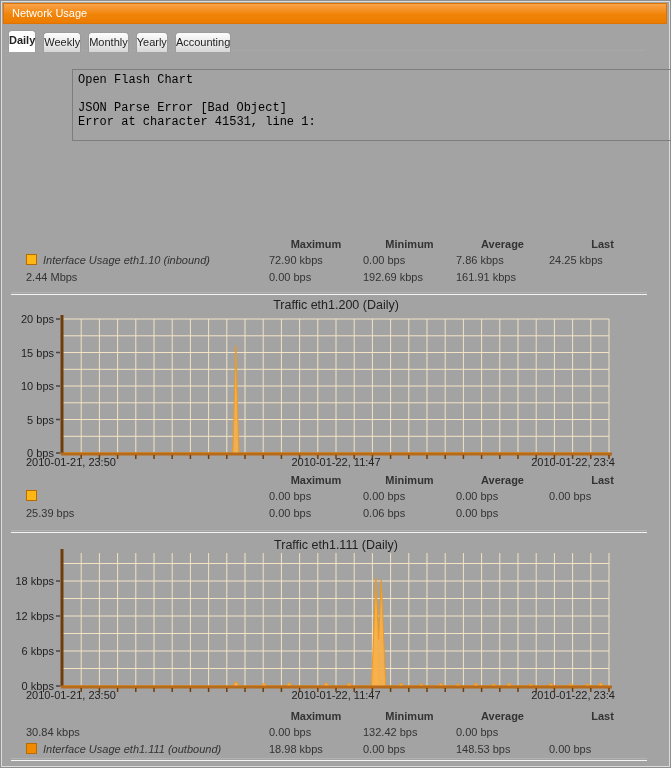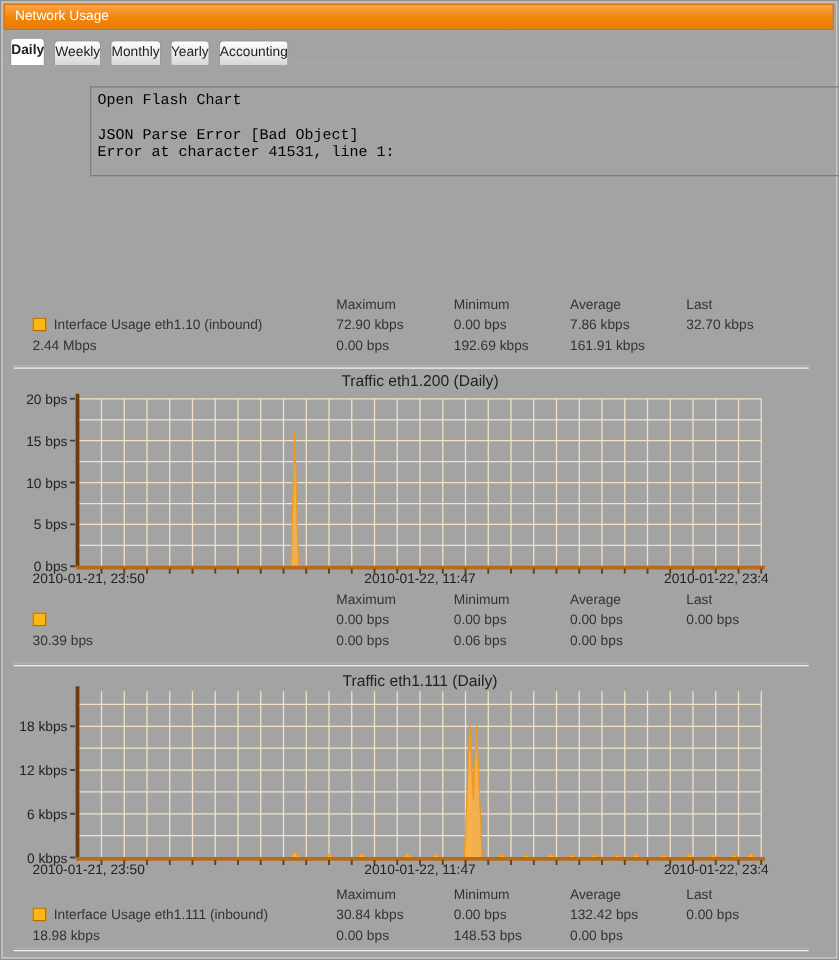--- a/index.html
+++ b/index.html
@@ -11,22 +11,22 @@
   .tabline{position:absolute;top:49px;left:4px;width:640px;height:0;border-top:1px solid #a8a8a8;}
   .tabstrip{position:absolute;top:29px;left:7px;height:21px;z-index:2;white-space:nowrap;}
   .tab{display:inline-block;margin-right:7px;padding:0 0;height:19px;line-height:18px;font-size:11px;color:#222;
     background:linear-gradient(180deg,#fdfdfd,#e4e4e4 70%,#d6d6d6);
     border:1px solid #9c9c9c;border-bottom:none;border-radius:4px 4px 0 0;vertical-align:bottom;cursor:pointer;}
   .tab.active{background:#fff;font-weight:bold;height:21px;position:relative;z-index:3;}
   .error-box{position:absolute;left:23px;top:68px;width:625px;height:72px;border:1px solid #7d7d7d;box-sizing:border-box;
     font-family:"Liberation Mono","DejaVu Sans Mono",monospace;font-size:12px;line-height:14px;color:#000;padding:3px 5px;white-space:pre;margin-left:48px;}
   .stats{position:absolute;left:25px;width:630px;color:#333;}
   .srow{display:grid;grid-template-columns:243px 94px 93px 93px 1fr;height:17px;align-items:center;font-size:11px;}
-  .srow.head{font-weight:normal;height:15px;}
-  .cell-label{display:flex;align-items:center;gap:6px;overflow:hidden;}
+  .srow.head{font-weight:bold;height:15px;text-align:center;}
+  .cell-label{display:flex;align-items:center;gap:6px;overflow:hidden;font-style:italic;}
   .swatch{width:9px;height:9px;border:1px solid #b96a00;flex:none;}
   .divider{position:absolute;left:10px;width:636px;height:1px;border-top:1px solid #b2b2b2;border-bottom:1px solid #f3f3f3;}
   .chart{position:absolute;left:0;width:671px;}
   svg text{font-family:"Liberation Sans",sans-serif;}
 </style>
 </head>
 <body>
 
 <div id="window">
   <div class="titlebar">
@@ -50,21 +50,21 @@
         <div>Last</div>
       </div>
       <div class="srow">
         <div class="cell-label">
           <span class="swatch" style="background: rgb(252, 183, 20);"></span>
           <span>Interface Usage eth1.10 (inbound)</span>
         </div>
         <div>72.90 kbps</div>
         <div>0.00 bps</div>
         <div>7.86 kbps</div>
-        <div>32.70 kbps</div>
+        <div>24.25 kbps</div>
       </div>
       <div class="srow">
         <div>2.44 Mbps</div>
         <div>0.00 bps</div>
         <div>192.69 kbps</div>
         <div>161.91 kbps</div>
       </div>
     </div>
   <div class="divider" style="top:291px"></div>
 
@@ -168,21 +168,21 @@
       <div class="srow">
         <div class="cell-label">
           <span class="swatch" style="background: rgb(252, 183, 20);"></span>
         </div>
         <div>0.00 bps</div>
         <div>0.00 bps</div>
         <div>0.00 bps</div>
         <div>0.00 bps</div>
       </div>
       <div class="srow">
-        <div>30.39 bps</div>
+        <div>25.39 bps</div>
         <div>0.00 bps</div>
         <div>0.06 bps</div>
         <div>0.00 bps</div>
       </div>
     </div>
   <div class="divider" style="top:529px"></div>
 
   <div class="chart" id="chart-1" style="top:534px;height:166px"><svg width="665" height="166" viewBox="0 0 665 166">
         <line x1="80.2" y1="18" x2="80.2" y2="151" stroke="#F3E3C3"></line>
         <line x1="98.4" y1="18" x2="98.4" y2="151" stroke="#F3E3C3"></line>
@@ -271,30 +271,30 @@
 
   <div class="stats" id="stats-2" style="top:707px">
       <div class="srow head">
         <div></div>
         <div>Maximum</div>
         <div>Minimum</div>
         <div>Average</div>
         <div>Last</div>
       </div>
       <div class="srow">
+        <div>30.84 kbps</div>
+        <div>0.00 bps</div>
+        <div>132.42 bps</div>
+        <div>0.00 bps</div>
+      </div>
+      <div class="srow">
         <div class="cell-label">
-          <span class="swatch" style="background: rgb(252, 183, 20);"></span>
-          <span>Interface Usage eth1.111 (inbound)</span>
+          <span class="swatch" style="background: rgb(241, 138, 0);"></span>
+          <span>Interface Usage eth1.111 (outbound)</span>
         </div>
-        <div>30.84 kbps</div>
-        <div>0.00 bps</div>
-        <div>132.42 bps</div>
-        <div>0.00 bps</div>
-      </div>
-      <div class="srow">
         <div>18.98 kbps</div>
         <div>0.00 bps</div>
         <div>148.53 bps</div>
         <div>0.00 bps</div>
       </div>
     </div>
   <div class="divider" style="top:757px"></div>
 </div>
 
 </body></html>

